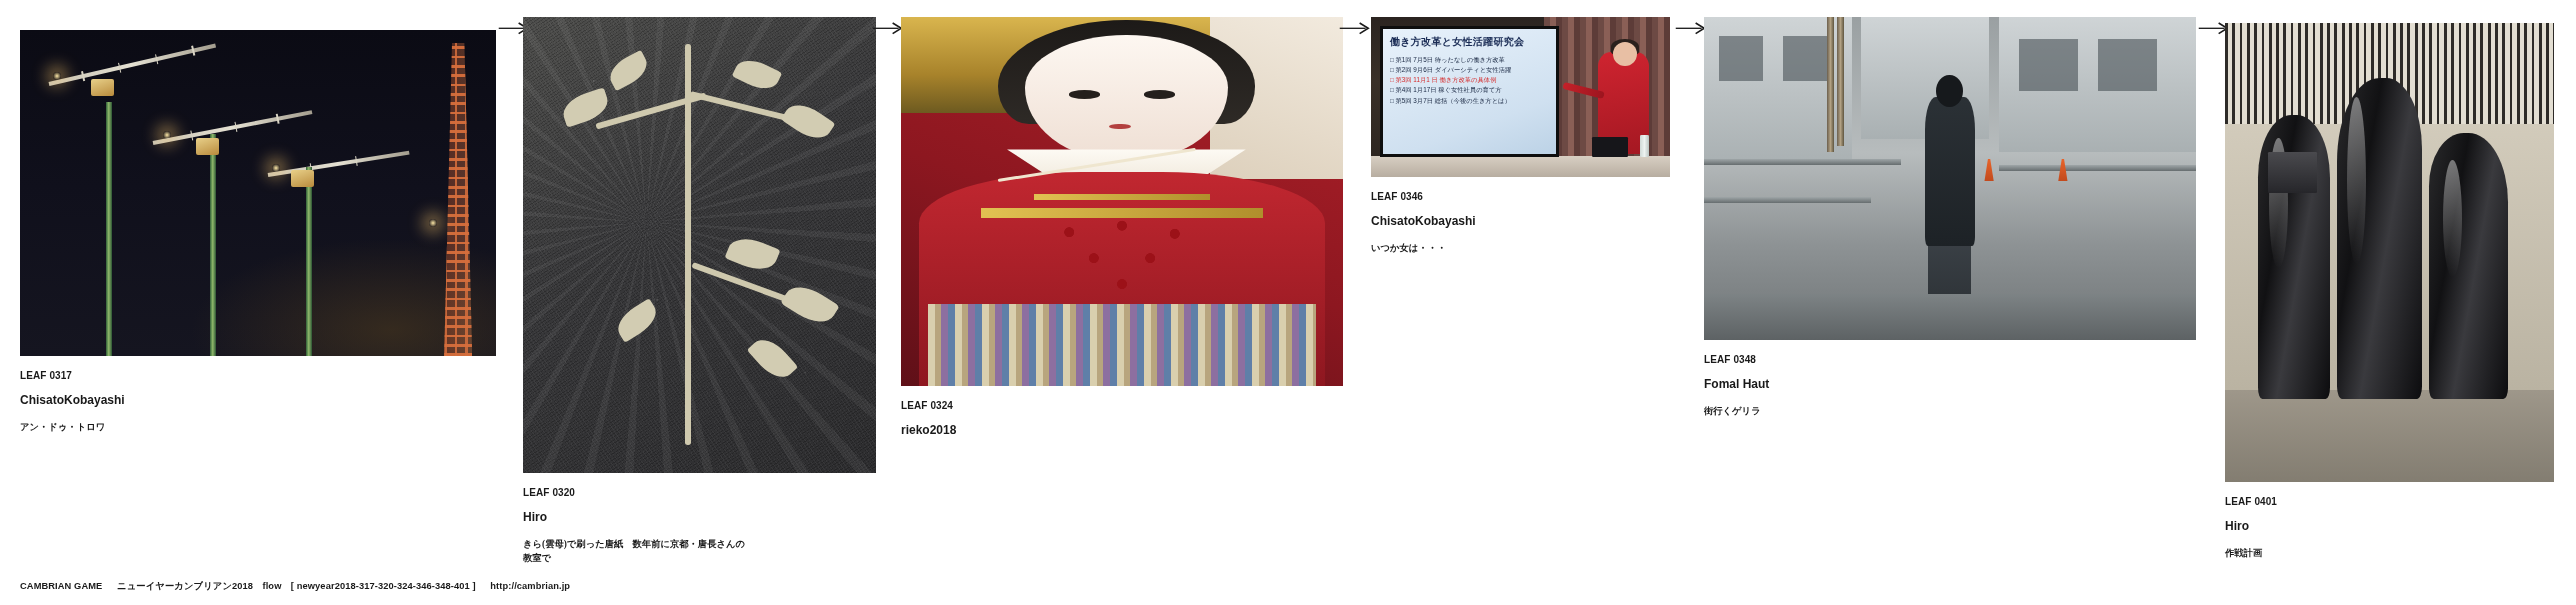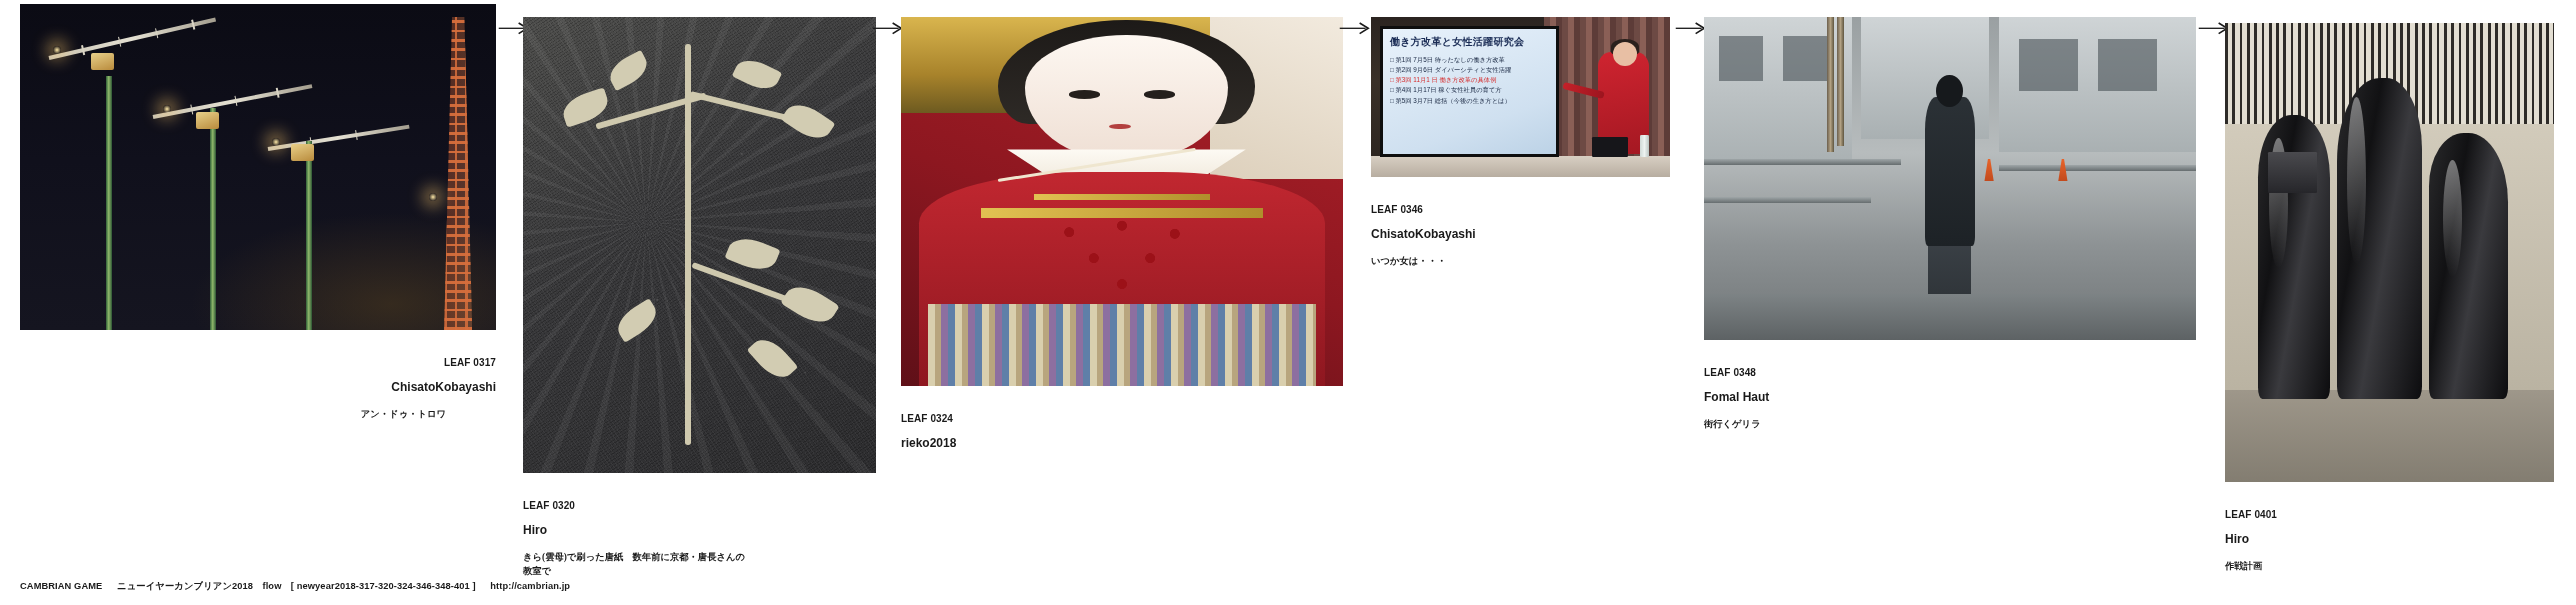--- a/index.html
+++ b/index.html
@@ -26,21 +26,21 @@
   
   .leaf {
     position: absolute;
   }
   .leaf-photo {
     position: relative;
     overflow: hidden;
     background: #2b2b2b;
   }
   .leaf-meta {
-    padding-top: 27px;
+    padding-top: 14px;
   }
   .leaf-id {
     font-size: 10px;
     font-weight: bold;
     letter-spacing: 0.1px;
     line-height: 1.1;
     white-space: nowrap;
   }
   .leaf-author {
     font-size: 12px;
@@ -338,21 +338,21 @@
   .art-sculpture .plate {
     position:absolute; left:13%; top:28%; width:15%; height:9%;
     background: linear-gradient(180deg,#4a4a4e,#26262a); border-radius:1.3px;
   }
 </style>
 </head>
 <body>
 
 <div id="flow-canvas">
 
-  <div class="leaf" style="left:20px; top:4px;text-align:right;">
+  <div class="leaf" style="left:20px; top:30px;">
     <div class="leaf-photo art-cranes" style="width:476px; height:326px;">
       <div class="jib j1">
         <i class="tick" style="left:20%"></i>
           <i class="tick" style="left:42%"></i>
         <i class="tick" style="left:64%"></i>
           <i class="tick" style="left:86%"></i>
       </div>
       <div class="jib j2">
         <i class="tick" style="left:24%"></i>
           <i class="tick" style="left:52%"></i>

